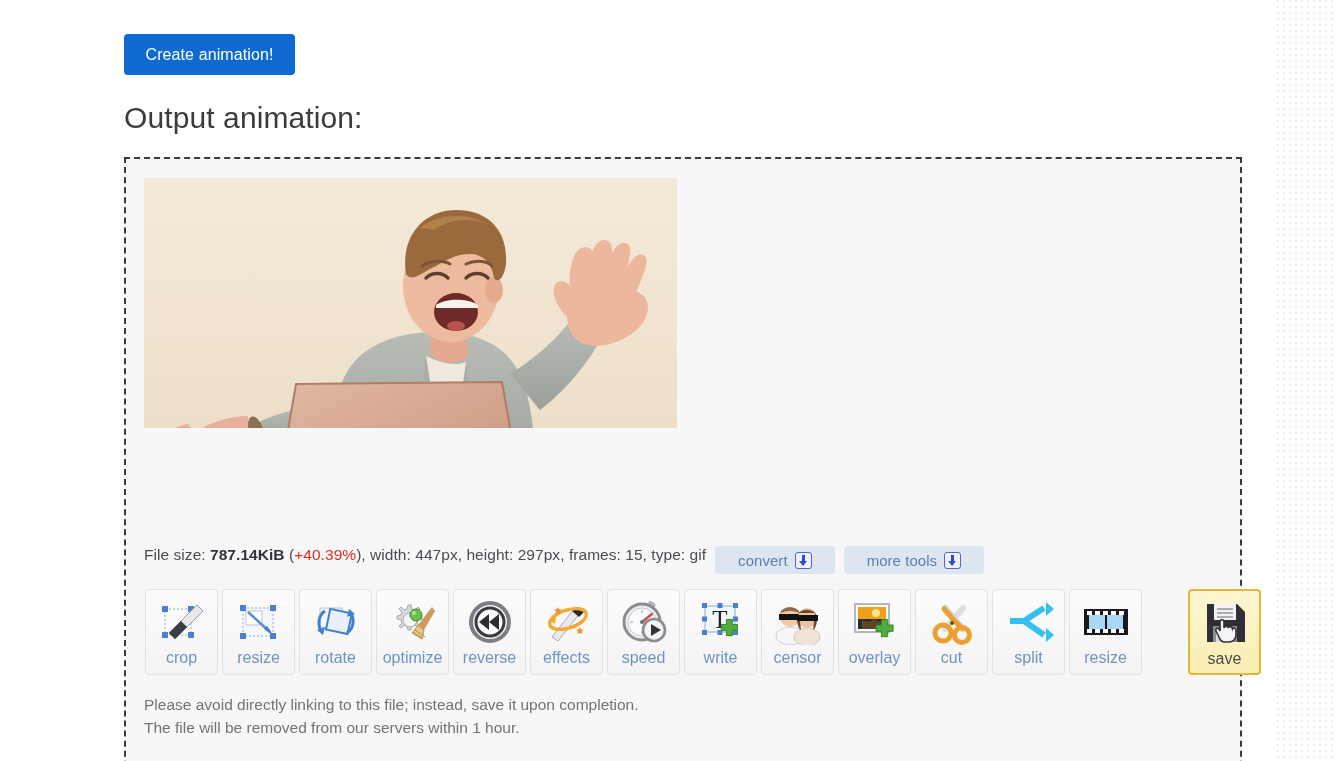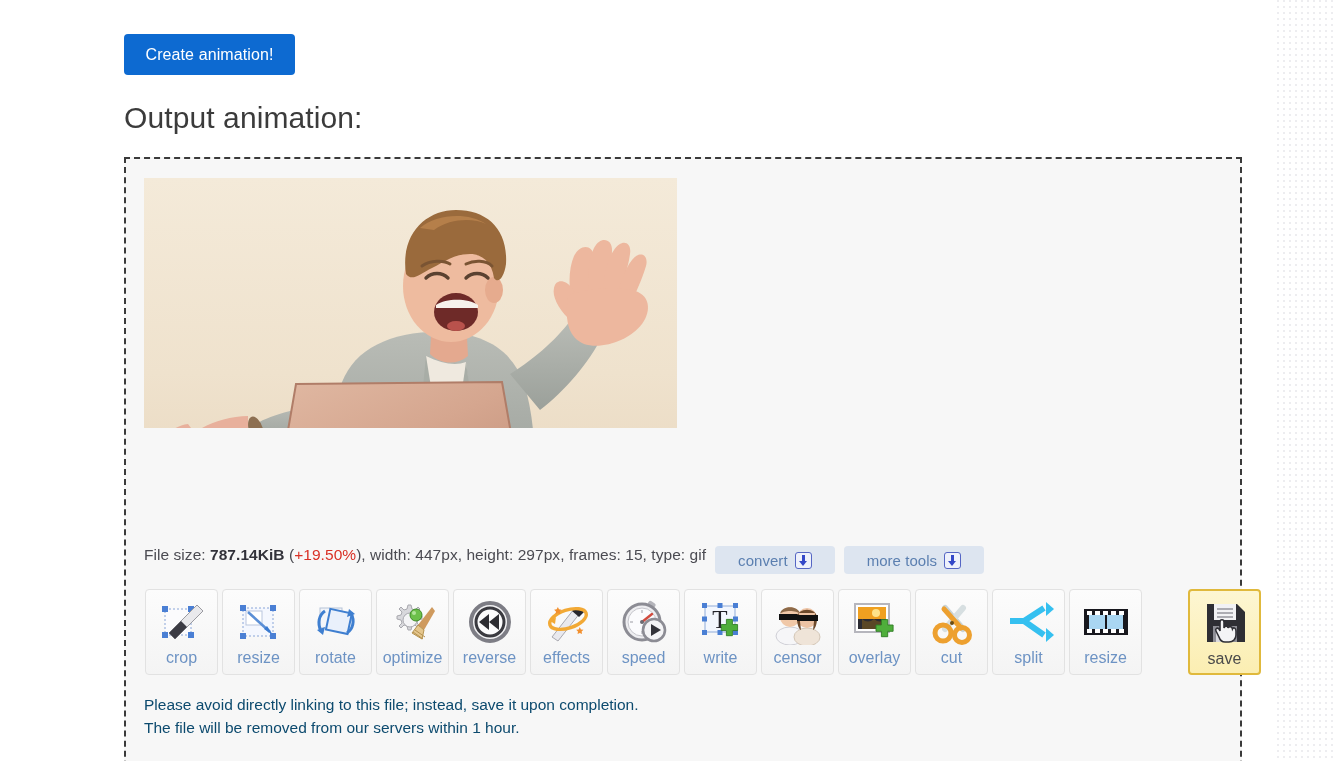--- a/index.html
+++ b/index.html
@@ -173,21 +173,21 @@
     border: 2px solid #e0b93c;
     margin-left: 42px;
   }
   .tool.active .tool-label { color: #4a4a4a; }
 
   
   #notice {
     position: absolute;
     left: 144px; top: 693px;
     font-size: 15.5px;
-    color: #0c4a6e;
+    color: #737373;
     line-height: 23px;
   }
   #notice div { white-space: nowrap; }
 </style>
 </head>
 <body>
 
 <div id="page">
 
   <div id="right-texture"></div>
@@ -296,21 +296,21 @@
         <text x="266" y="326" text-anchor="middle" font-family="Liberation Sans, sans-serif" font-size="62" font-weight="bold" font-style="italic" fill="#ffffff" stroke="#3a3a3a" stroke-width="3" paint-order="stroke" letter-spacing="-1">It's Friday!!</text>
       </svg>
     </div>
 
     <div id="file-info">
       <span>File size:</span>
       <span>&nbsp;</span>
       <span class="strong">787.14KiB</span>
       <span>&nbsp;</span>
       <span>(</span>
-      <span class="pct">+19.50%</span>
+      <span class="pct">+40.39%</span>
       <span>),</span>
       <span>&nbsp;</span>
       <span>width: 447px,</span>
       <span>&nbsp;</span>
       <span>height: 297px,</span>
       <span>&nbsp;</span>
       <span>frames: 15,</span>
       <span>&nbsp;</span>
       <span>type: gif</span>
 

